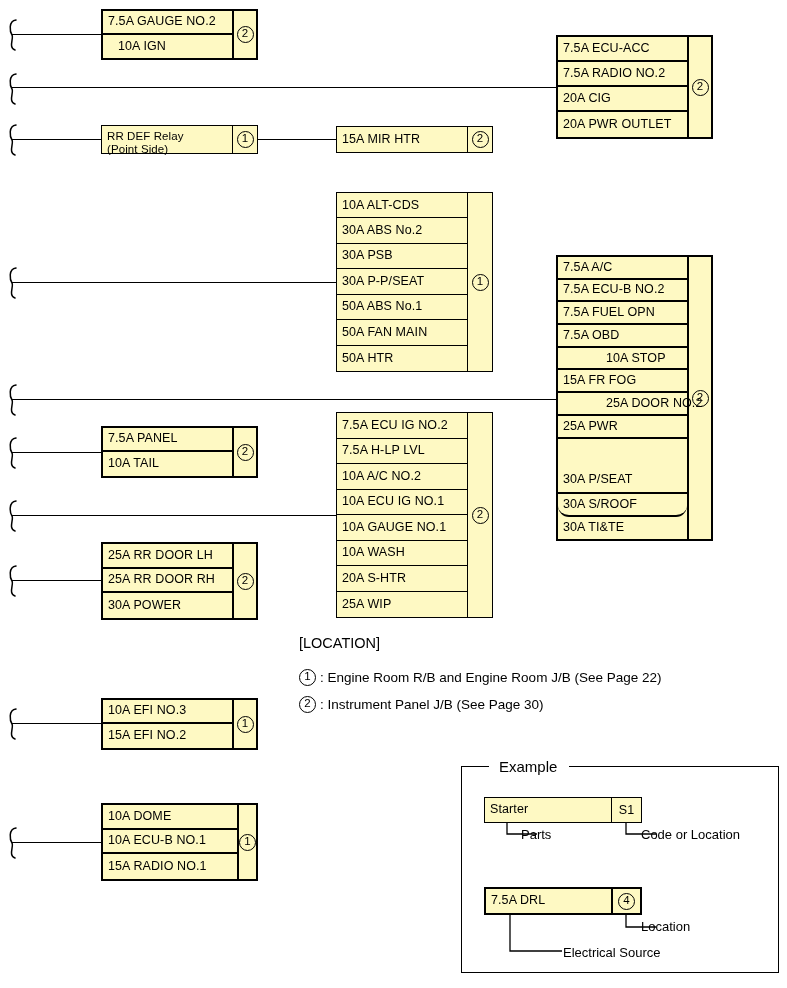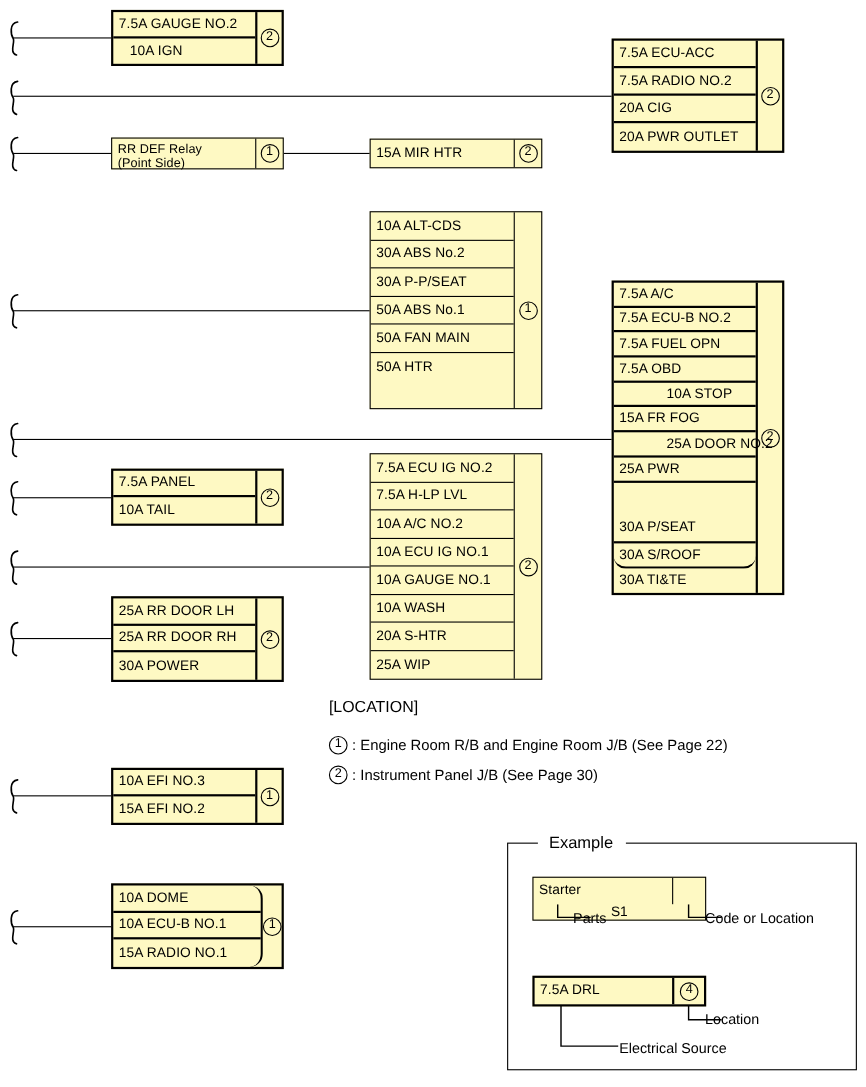--- a/index.html
+++ b/index.html
@@ -219,20 +219,21 @@
     </div>
     <div class="loc">
       <span class="circnum">2</span>
     </div>
   </div>
 
   <div class="block thin" style="left:336px; top:192px; width:157px; height:180px;">
     <div class="rows" style="width:131px;">
       <div class="row" style="height:25.5px;">10A ALT-CDS</div>
       <div class="row" style="height:25.5px;">30A ABS No.2</div>
+      <div class="row" style="height:25.5px;">30A PSB</div>
       <div class="row" style="height:25.5px;">30A P-P/SEAT</div>
       <div class="row" style="height:25.5px;">50A ABS No.1</div>
       <div class="row" style="height:25.5px;">50A FAN MAIN</div>
       <div class="row" style="height:25.5px;">50A HTR</div>
     </div>
     <div class="loc">
       <span class="circnum">1</span>
     </div>
   </div>
 
@@ -296,21 +297,21 @@
     <div class="rows" style="width:131px;">
       <div class="row" style="height:24px;">10A EFI NO.3</div>
       <div class="row" style="height:24px;">15A EFI NO.2</div>
     </div>
     <div class="loc">
       <span class="circnum">1</span>
     </div>
   </div>
 
   <div class="block" style="left:101px; top:803px; width:157px; height:78px;">
-    <div class="rows" style="width:155px;border-radius:12px;">
+    <div class="rows" style="width:155px;">
       <div class="row" style="height:24.6px;">10A DOME</div>
       <div class="row" style="height:24.6px;">10A ECU-B NO.1</div>
       <div class="row" style="height:24.6px;">15A RADIO NO.1</div>
     </div>
     <div class="loc">
       <span class="circnum">1</span>
     </div>
   </div>
 
   <div class="legend-title" style="left:299px; top:635px;">[LOCATION]</div>
@@ -323,21 +324,21 @@
   <div class="legend-line" style="left:299px; top:696px;">
     <span class="circnum">2</span>
     <span>: Instrument Panel J/B (See Page 30)</span>
   </div>
 
   <div class="example-box" style="left:461px; top:766px; width:318px; height:207px;"></div>
 
   <div class="abs" style="left:489px; top:760px; width:80px; height:12px; background:#fff;"></div>
   <div class="example-legend" style="left:491px; top:758px;">Example</div>
 
-  <div class="block thin" style="left:484px; top:797px; width:158px; height:40px;flex-direction:column;">
+  <div class="block thin" style="left:484px; top:797px; width:158px; height:26px;">
     <div class="rows" style="width:127px;">
       <div class="row" style="height:24px;">Starter</div>
     </div>
     <div class="loc">
       <span class="plaincode">S1</span>
     </div>
   </div>
 
   <svg class="abs" style="left:505px; top:822px;" width="34" height="16" viewBox="0 0 34 16">
       <path d="M2 0 L2 12 L32 12" stroke="#000" stroke-width="1.3" fill="none"></path>

